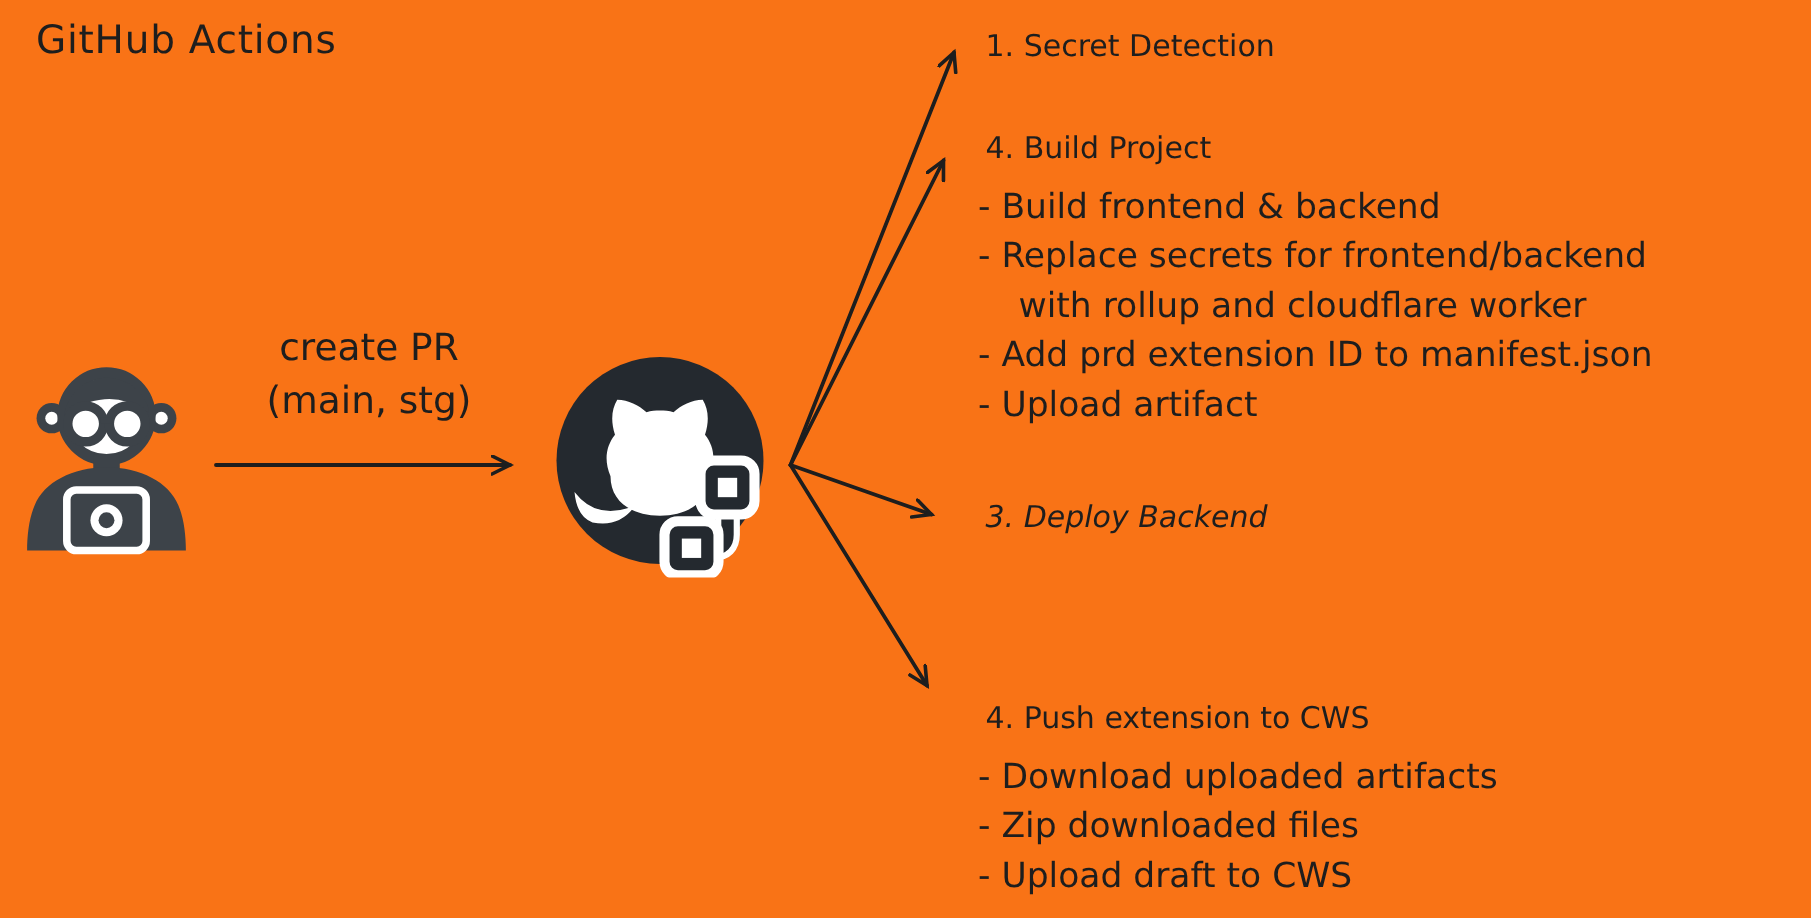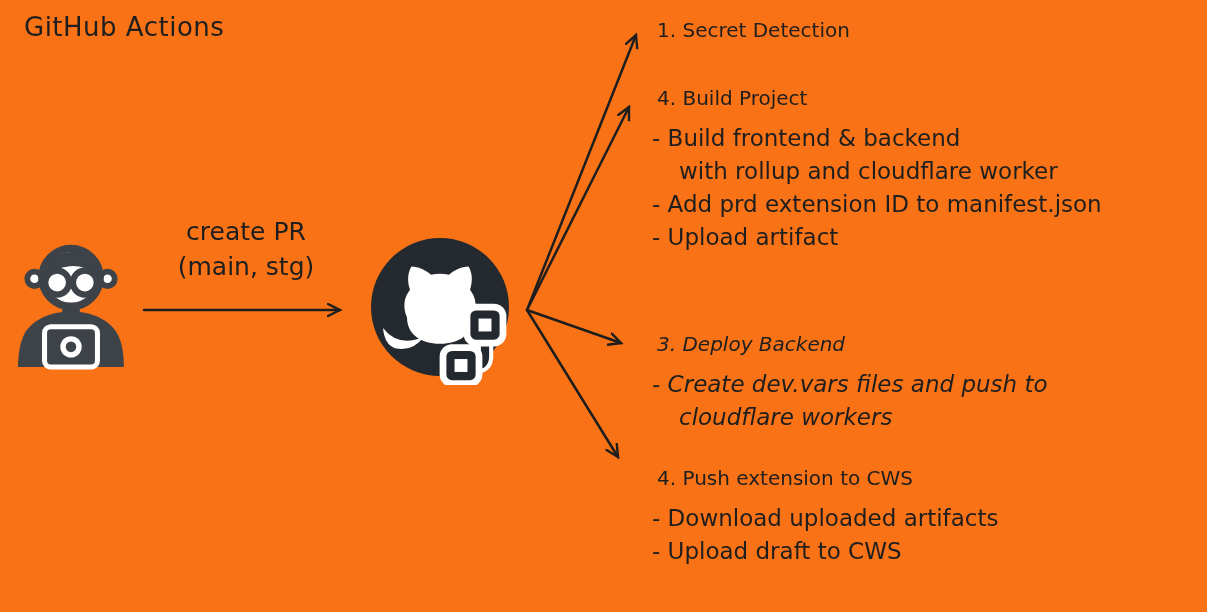--- a/index.html
+++ b/index.html
@@ -119,35 +119,33 @@
   </svg>
 
   <div class="step" id="step-1">
     <div class="step-title">1. Secret Detection</div>
   </div>
 
   <div class="step" id="step-2">
     <div class="step-title">4. Build Project</div>
     <div class="bullets">
       <div class="bullet">- Build frontend &amp; backend</div>
+      <div class="bullet">- Replace secrets for frontend/backend</div>
       <div class="bullet cont">with rollup and cloudflare worker</div>
       <div class="bullet">- Add prd extension ID to manifest.json</div>
       <div class="bullet">- Upload artifact</div>
     </div>
   </div>
 
   <div class="step" id="step-3">
     <div class="step-title">3. Deploy Backend</div>
-    <div class="bullets">
-      <div class="bullet">- Create dev.vars files and push to</div>
-      <div class="bullet cont">cloudflare workers</div>
-    </div>
   </div>
 
   <div class="step" id="step-4">
     <div class="step-title">4. Push extension to CWS</div>
     <div class="bullets">
       <div class="bullet">- Download uploaded artifacts</div>
+      <div class="bullet">- Zip downloaded files</div>
       <div class="bullet">- Upload draft to CWS</div>
     </div>
   </div>
 
 </div>
 
 </body></html>

